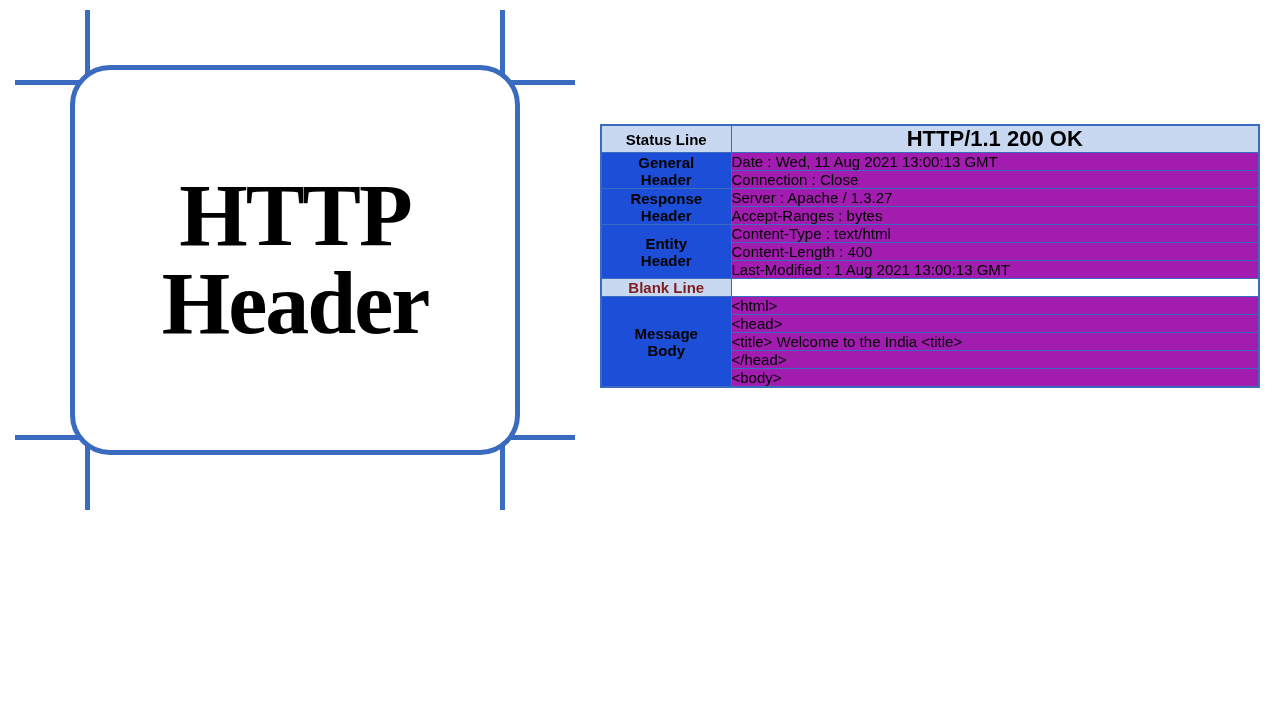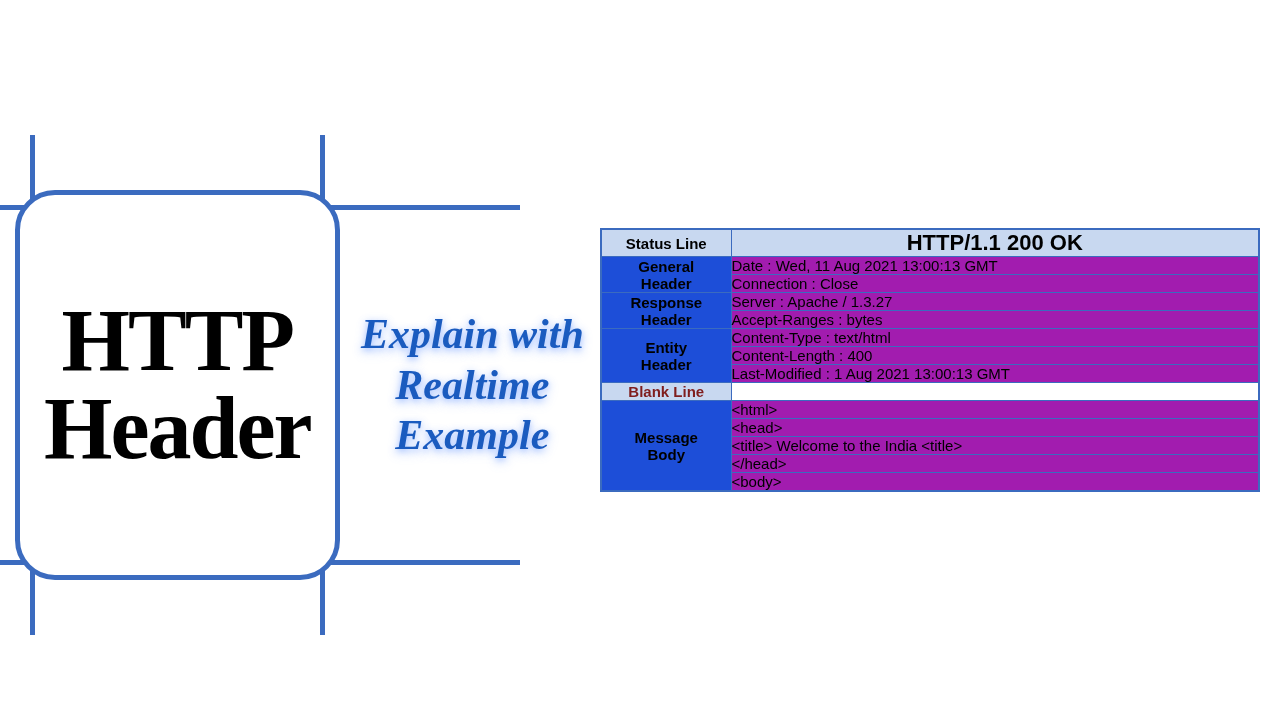--- a/index.html
+++ b/index.html
@@ -11,21 +11,21 @@
       flex-direction: row;
       font-family: Arial, sans-serif;
       overflow: hidden;
     }
 
     
     .left-panel {
       width: 590px;
       height: 720px;
       display: flex;
-      flex-direction: row;
+      flex-direction: column;
       align-items: center;
       justify-content: flex-start;
       padding-top: 30px;
       position: relative;
     }
 
     .outer-frame {
       position: relative;
       width: 480px;
       height: 420px;
@@ -100,21 +100,21 @@
       font-family: 'Times New Roman', serif;
       text-shadow: 0 2px 6px rgba(100,150,255,0.5), 0 4px 12px rgba(100,150,255,0.3);
       line-height: 1.2;
     }
 
     
     .right-panel {
       width: 690px;
       height: 512px;
       display: flex;
-      align-items: flex-end;
+      align-items: center;
       justify-content: flex-start;
       padding: 20px 20px 20px 10px;
     }
 
     .http-table {
       border-collapse: collapse;
       width: 100%;
       border: 2px solid #3b6bbf;
     }
 
@@ -184,24 +184,20 @@
     <div class="h-line-bottom"></div>
     <div class="v-line-left"></div>
     <div class="v-line-right"></div>
     <div class="rounded-box">
       <div class="http-title">
         <span>HTTP</span><br>
         <span>Header</span>
       </div>
     </div>
   </div>
-  <div class="subtitle-text">
-    <span>Explain with</span><br>
-    <span>Realtime Example</span>
-  </div>
 </div>
 
 <div class="right-panel">
   <table class="http-table">
 
     <tbody>
         <tr>
       <td class="status-line-label">Status Line</td>
       <td class="status-line-value">HTTP/1.1  200  OK</td>
     </tr>

